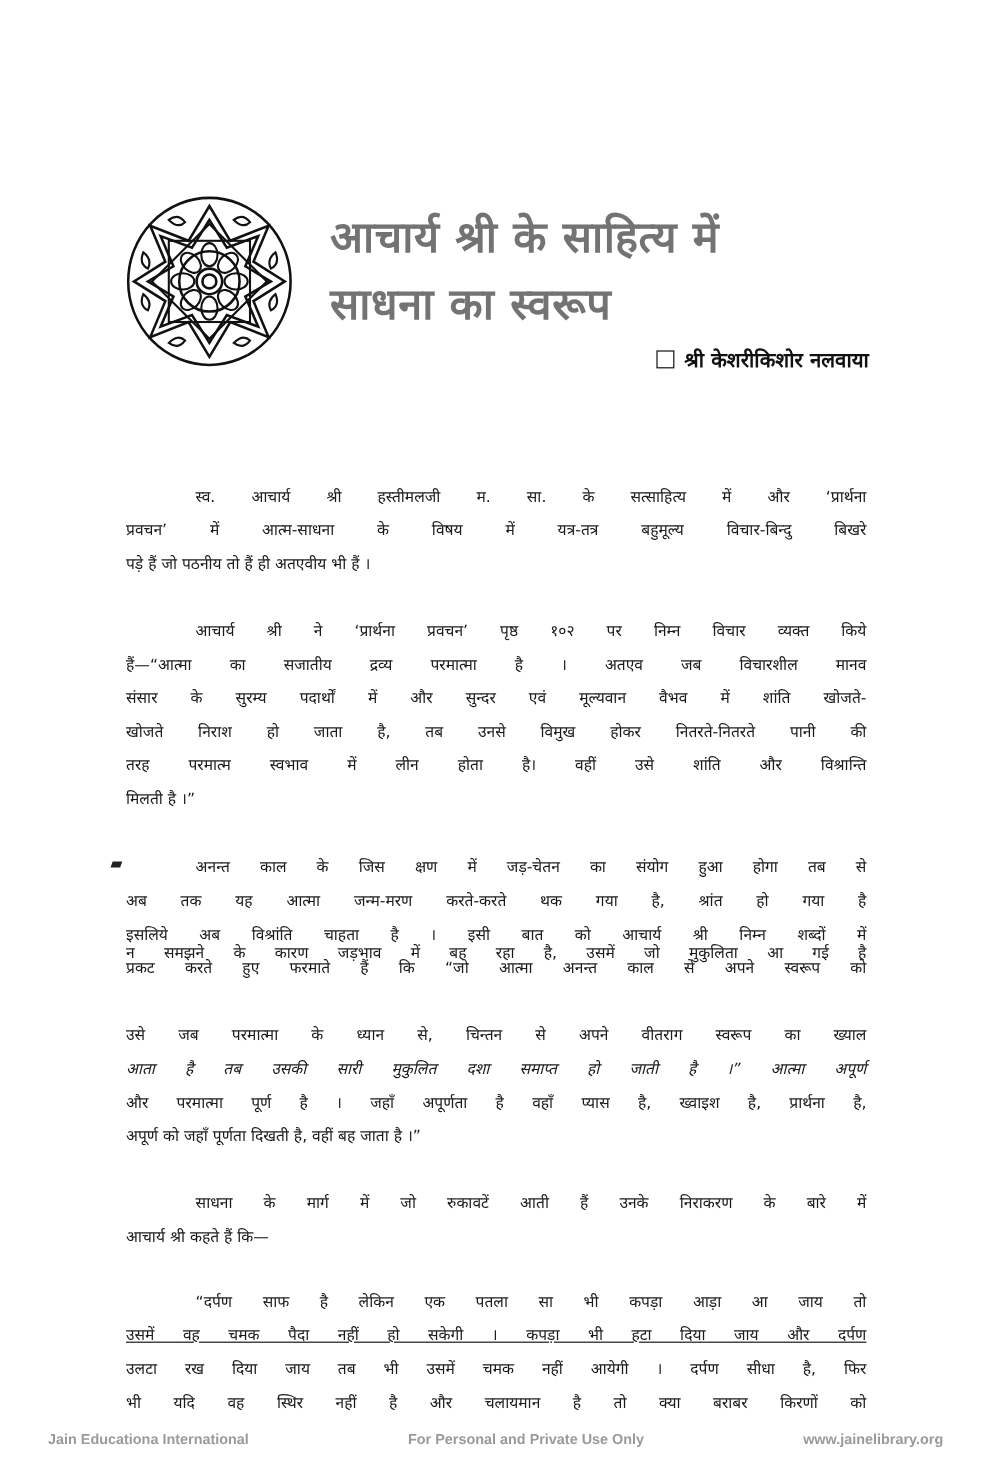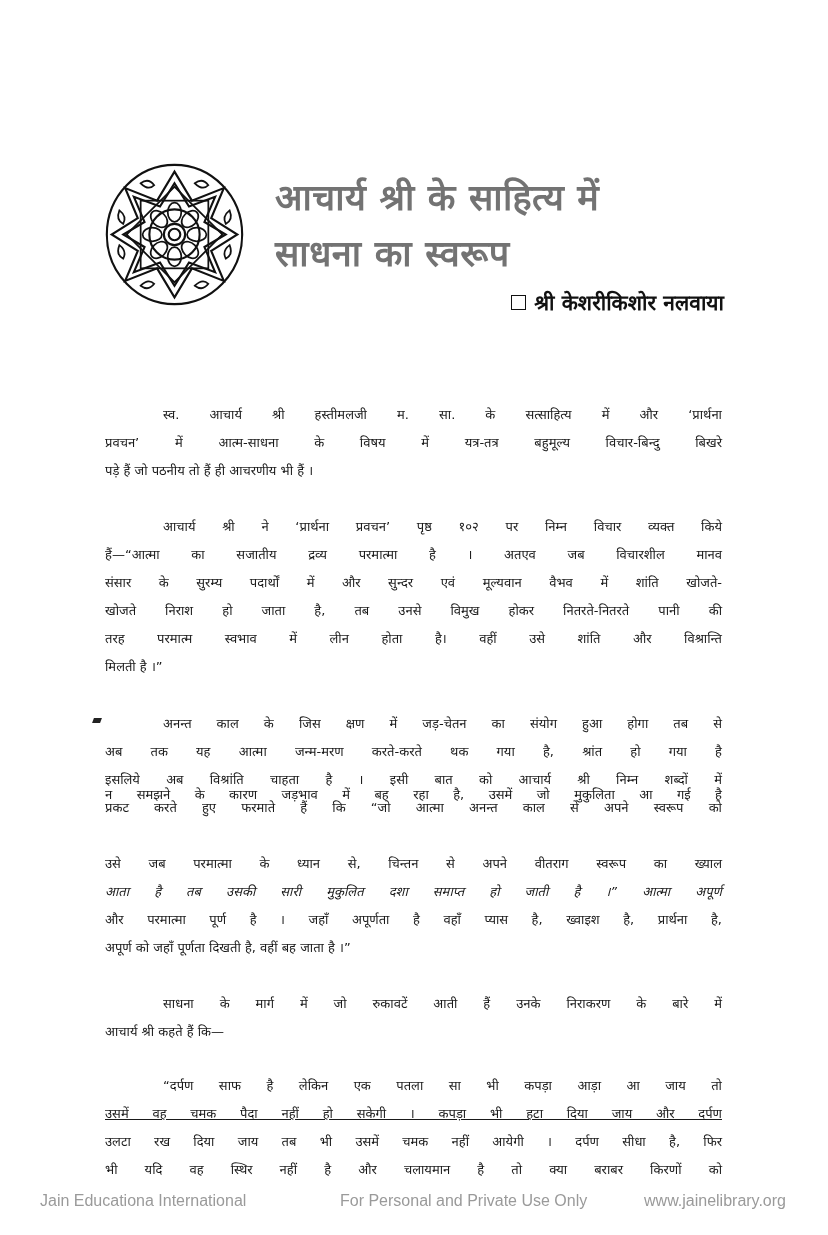--- a/index.html
+++ b/index.html
@@ -6,32 +6,32 @@
   body {
     width: 828px; height: 1235px; background: #ffffff; position: relative; overflow: hidden;
     font-family: "DejaVu Sans", sans-serif; color: #1a1a1a;
   }
   .emblem { position: absolute; left: 102px; top: 162px; width: 145px; height: 145px; }
   .title-line {
     position: absolute; left: 275px; font-family: "DejaVu Sans", sans-serif;
     font-weight: bold; font-size: 36px; color: #737373; white-space: nowrap; letter-spacing: 0.5px;
   }
   .author {
-    position: absolute; right: 104px; top: 288px; font-size: 21px; font-weight: bold;
+    position: absolute; right: 104px; top: 288px; font-size: 17px; font-weight: bold;
     color: #111; display: flex; align-items: center; gap: 8px; white-space: nowrap;
   }
   .author .box { width: 13px; height: 13px; border: 1.6px solid #111; display: inline-block; }
   .line {
     position: absolute; left: 105px; width: 617px; font-size: 13px; line-height: 28px;
     text-align: justify; text-align-last: justify; white-space: nowrap; color: #1a1a1a; margin-top: 32px;
   }
   .line.last { text-align-last: left; }
   .line.indent { padding-left: 58px; width: 559px; }
   .mark { position: absolute; left: 93px; top: 718px; width: 8px; height: 5px; background: #222; transform: skewX(-20deg); }
-  .footer { position: absolute; top: 1192px; font-family: "Liberation Sans", sans-serif; font-size: 16px; color: #9a9a9a; white-space: nowrap; }
+  .footer { position: absolute; top: 1192px; font-family: "Liberation Sans", sans-serif; font-size: 12px; color: #9a9a9a; white-space: nowrap; font-weight: bold; }
   .footer.left { left: 40px; }
   .footer.center { left: 340px; }
   .footer.right { right: 42px; }
 </style>
 </head>
 <body>
 
 <svg class="emblem" viewBox="0 0 150 150">
   <g fill="none" stroke="#111" stroke-width="2.2">
     <ellipse cx="75" cy="75" rx="70" ry="72"></ellipse>
@@ -69,21 +69,21 @@
 <div class="title-line" style="top:228px">साधना का स्वरूप</div>
 
 <div class="author">
   <span class="box"></span>
   <span>श्री केशरीकिशोर नलवाया</span>
 </div>
 
 <div>
   <div class="line indent" style="top: 369px; white-space: normal; height: 28px; overflow: visible;">स्व. आचार्य श्री हस्तीमलजी म. सा. के सत्साहित्य में और ‘प्रार्थना</div>
   <div class="line" style="top: 397px; white-space: normal; height: 28px; overflow: visible;">प्रवचन’ में आत्म-साधना के विषय में यत्र-तत्र बहुमूल्य विचार-बिन्दु बिखरे</div>
-  <div class="line last" style="top: 425px; white-space: normal; height: 28px; overflow: visible;">पड़े हैं जो पठनीय तो हैं ही आचरणीय भी हैं ।</div>
+  <div class="line last" style="top: 425px; white-space: normal; height: 28px; overflow: visible;">पड़े हैं जो पठनीय तो हैं ही अतएवीय भी हैं ।</div>
 </div>
 
 <div>
   <div class="line indent" style="top: 481px; white-space: normal; height: 28px; overflow: visible;">आचार्य श्री ने ‘प्रार्थना प्रवचन’ पृष्ठ १०२ पर निम्न विचार व्यक्त किये</div>
   <div class="line" style="top: 509px; white-space: normal; height: 28px; overflow: visible;">हैं—“आत्मा का सजातीय द्रव्य परमात्मा है । अतएव जब विचारशील मानव</div>
   <div class="line" style="top: 537px; white-space: normal; height: 28px; overflow: visible;">संसार के सुरम्य पदार्थों में और सुन्दर एवं मूल्यवान वैभव में शांति खोजते-</div>
   <div class="line" style="top: 565px; white-space: normal; height: 28px; overflow: visible;">खोजते निराश हो जाता है, तब उनसे विमुख होकर नितरते-नितरते पानी की</div>
   <div class="line" style="top: 593px; white-space: normal; height: 28px; overflow: visible;">तरह परमात्म स्वभाव में लीन होता है। वहीं उसे शांति और विश्रान्ति</div>
   <div class="line last" style="top: 621px; white-space: normal; height: 28px; overflow: visible;">मिलती है ।”</div>
 </div>

